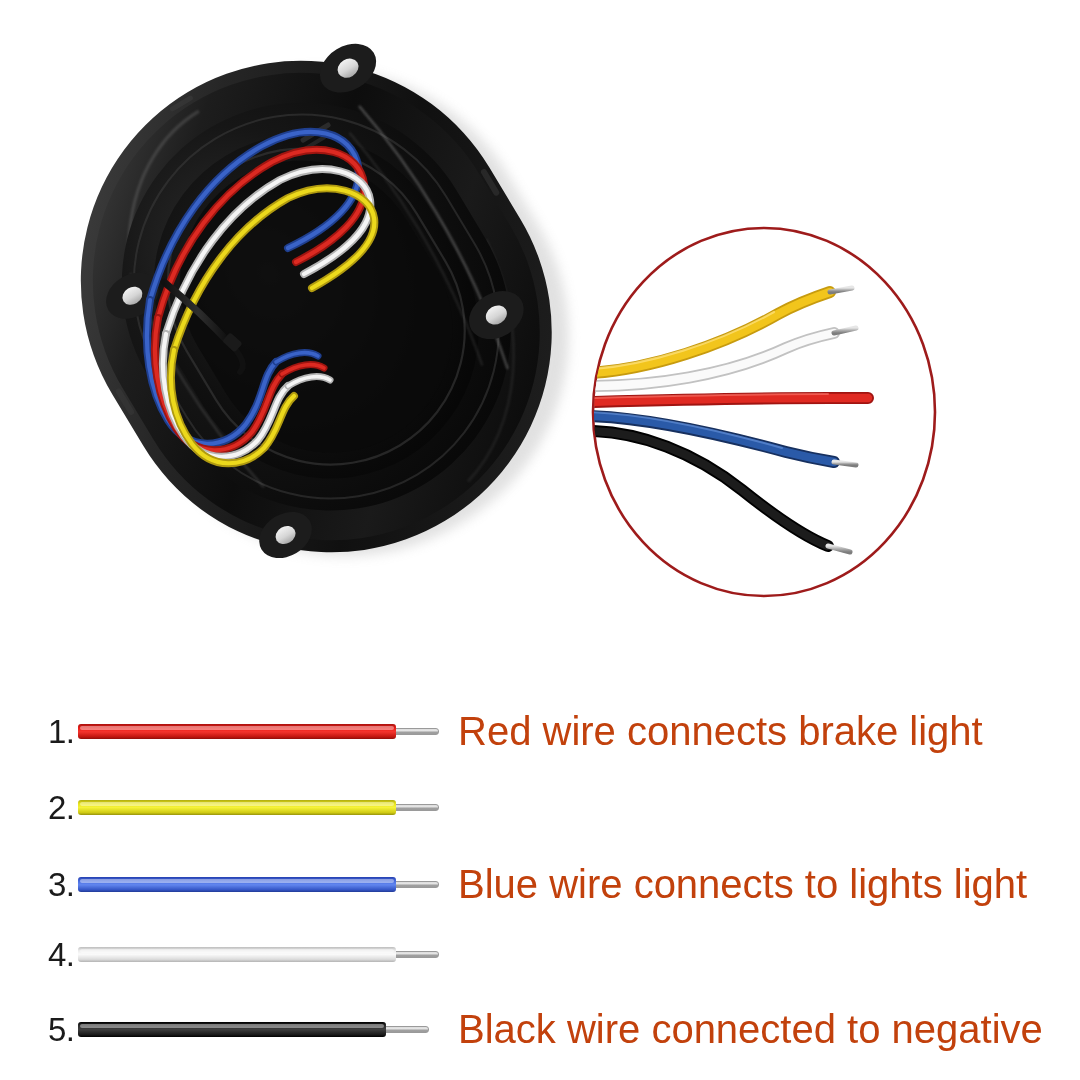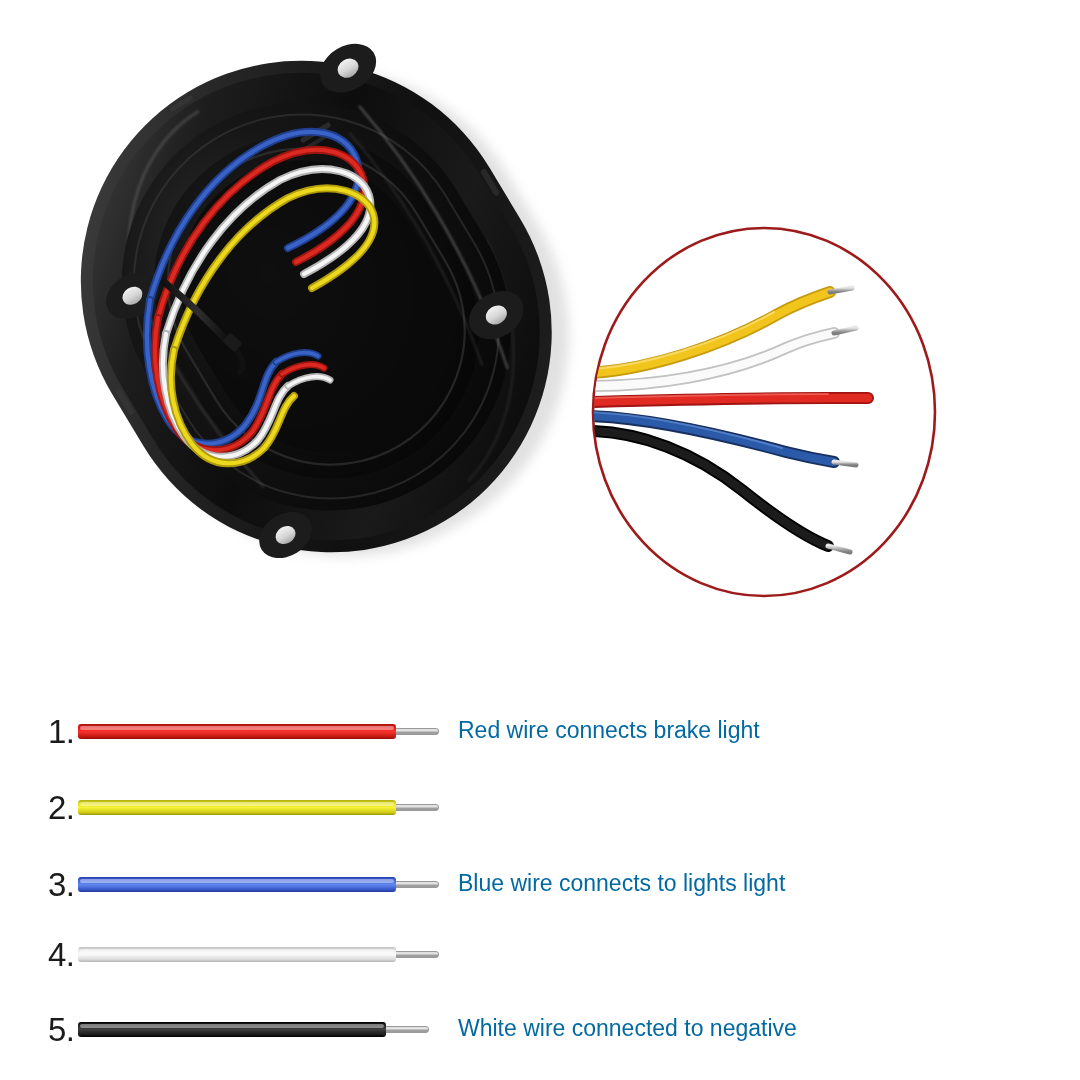--- a/index.html
+++ b/index.html
@@ -100,23 +100,23 @@
                 #cfcfcf 0%, #f2f2f2 22%, #b9b9b9 55%, #8e8e8e 80%, #ababab 100%);
     border: 1px solid #9a9a9a;
     box-sizing: border-box;
     align-self: center;
   }
   .legend-text {
     position: absolute;
     left: 458px;
     top: 50%;
     transform: translateY(-50%);
-    font-size: 23px;
+    font-size: 40px;
     line-height: 1.1;
-    color: #0369a1;
+    color: #c2410c;
     white-space: nowrap;
   }
 </style>
 </head>
 <body>
 
 <div id="page">
 
   <div id="product-photo">
     <svg width="660" height="640" viewBox="0 0 660 640">
@@ -351,17 +351,17 @@
         <span class="wire-tip"></span>
       </span>
     </div>
 
     <div class="legend-row" style="top:308px;">
       <span class="legend-index">5.</span>
       <span class="legend-wire">
         <span class="wire-body" style="width:308px;background:linear-gradient(to bottom,#000000 0%,#2e2e2e 26%,#3d3d3d 50%,#1a1a1a 84%,#000000 100%);"></span>
         <span class="wire-tip"></span>
       </span>
-      <span class="legend-text">White wire connected to negative</span>
+      <span class="legend-text">Black wire connected to negative</span>
     </div>
 
   </div>
 </div>
 
 </body></html>

